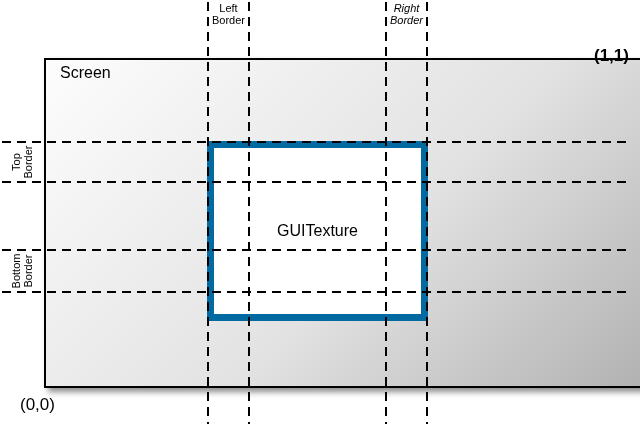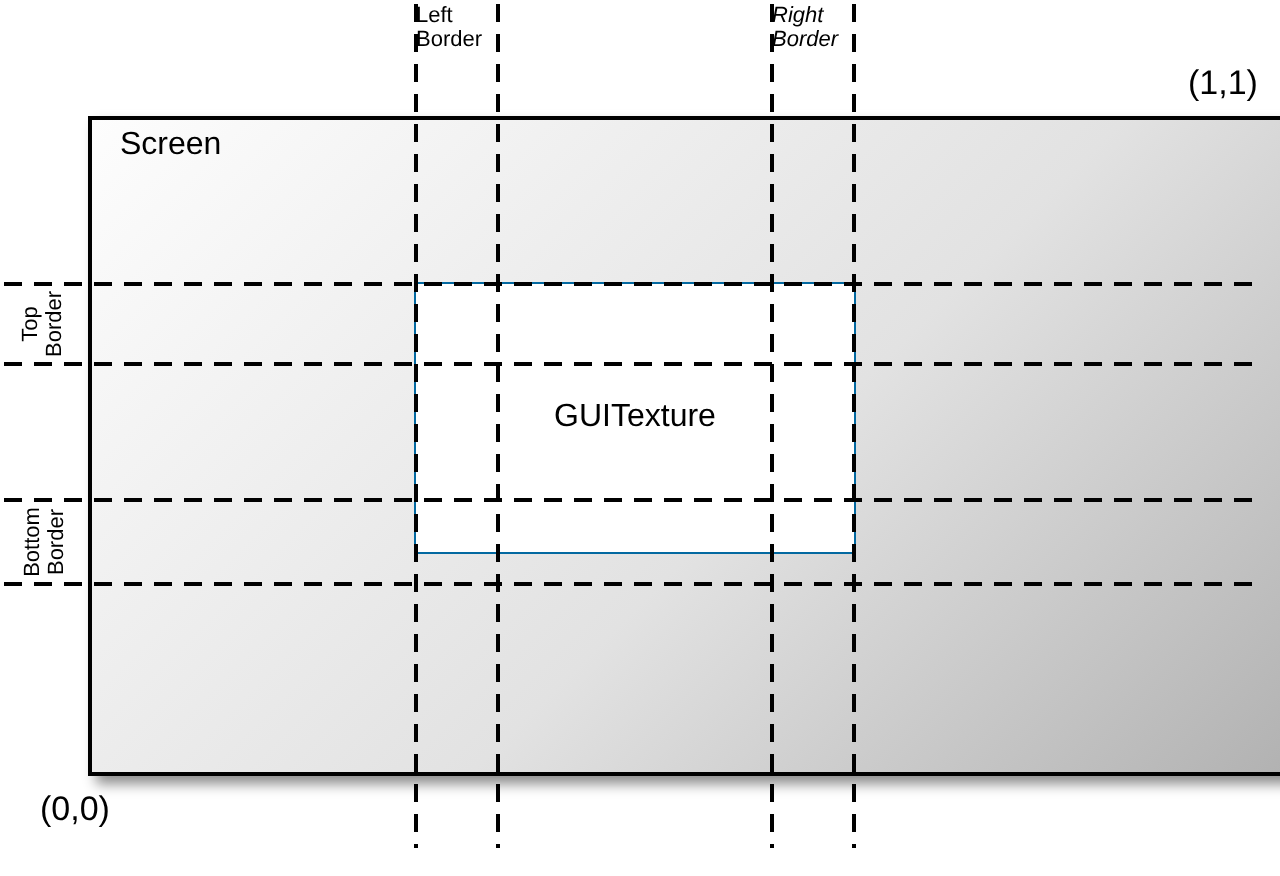--- a/index.html
+++ b/index.html
@@ -32,43 +32,44 @@
     left: 14px;
     top: 4px;
     font-size: 16px;
     line-height: 18px;
   }
   .guitexture-rect {
     position: absolute;
     left: 207px;
     top: 141px;
     width: 221px;
-    height: 136px;
+    height: 180px;
     box-sizing: border-box;
-    border: 1px solid #0369a1;
+    border: 7px solid #0369a1;
     background: #ffffff;
     display: flex;
     align-items: center;
     justify-content: center;
   }
   .guitexture-label {
     font-size: 16px;
   }
   .guides-svg {
     position: absolute;
     left: 0;
     top: 0;
     width: 640px;
     height: 438px;
     pointer-events: none;
   }
   .top-guide-label {
     position: absolute;
     top: 2px;
     width: 41px;
+    text-align: center;
     font-size: 11px;
     line-height: 12px;
     white-space: pre-line;
   }
   .top-guide-label.left  { left: 208px; }
   .top-guide-label.right { left: 386px; font-style: italic; }
   .side-guide-label {
     position: absolute;
     left: 2px;
     width: 40px;
@@ -82,21 +83,21 @@
     transform: rotate(-90deg);
     font-size: 11px;
     line-height: 12px;
     text-align: center;
     white-space: pre-line;
   }
   .coord-label {
     position: absolute;
     font-size: 17px;
   }
-  .coord-label.top-right   { left: 594px; top: 32px; }
+  .coord-label.top-right   { left: 594px; top: 46px; font-weight: bold; }
   .coord-label.bottom-left { left: 20px;   top: 395px; }
 </style>
 </head>
 <body>
 
 <div class="canvas">
 
   <div class="screen-rect">
     <div class="screen-label">Screen</div>
   </div>

